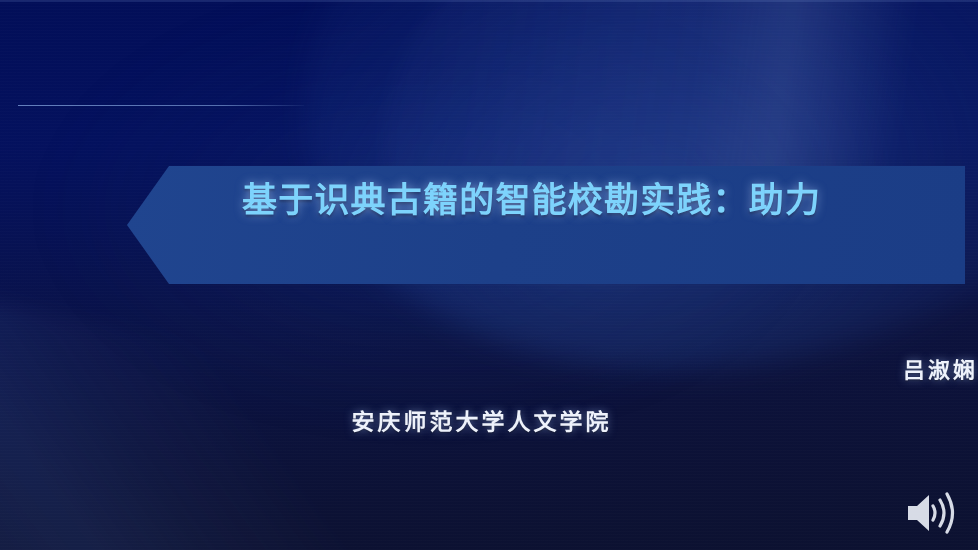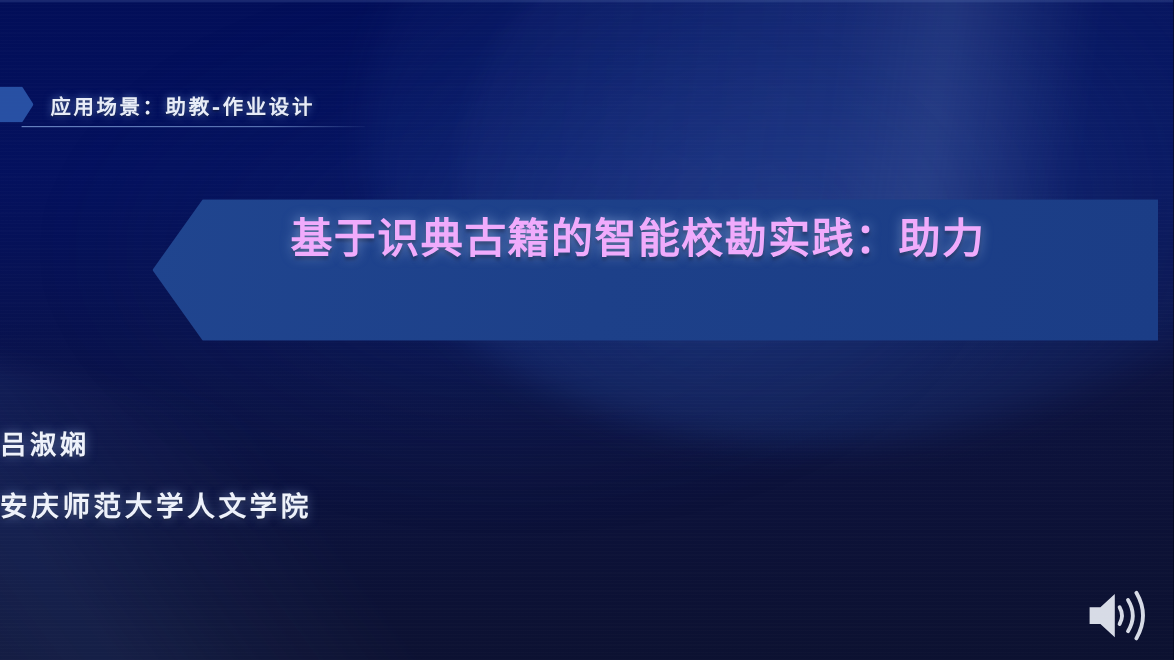--- a/index.html
+++ b/index.html
@@ -161,48 +161,49 @@
     height: 118px;
     background: linear-gradient(100deg, #20458f 0%, #1d4089 45%, #1b3d86 100%);
     clip-path: polygon(0% 50%, 42px 0%, 100% 0%, 100% 100%, 42px 100%);
     box-shadow: 0 0 28px rgba(26,60,140,0.45);
   }
   .title-text {
     position: absolute;
     left: 242px;
     top: 174px;
     width: 700px;
-    color: #f0abfc;
+    color: #7dd3fc;
     font-family: "DejaVu Serif", "Liberation Serif", serif;
     font-size: 35px;
     font-weight: 700;
     line-height: 51px;
     letter-spacing: 1.2px;
     text-shadow: 0 0 10px rgba(190,215,255,0.55), 0 2px 3px rgba(0,10,40,0.55);
   }
 
   
   .author {
     position: absolute;
     left: 0;
     right: 0;
     top: 352px;
-    text-align: left;
+    text-align: right;
     color: #eef2fb;
     font-family: "DejaVu Serif", "Liberation Serif", serif;
     font-size: 22px;
     font-weight: 700;
     letter-spacing: 3px;
     text-shadow: 0 0 9px rgba(170,200,255,0.5), 0 1px 2px rgba(0,0,0,0.5);
   }
   .affiliation {
     position: absolute;
     left: 0;
     right: 15px;
     top: 403px;
+    text-align: center;
     color: #eef2fb;
     font-family: "DejaVu Serif", "Liberation Serif", serif;
     font-size: 23px;
     font-weight: 700;
     letter-spacing: 3px;
     text-shadow: 0 0 9px rgba(170,200,255,0.5), 0 1px 2px rgba(0,0,0,0.5);
   }
 
   
   .speaker-icon {
@@ -222,24 +223,20 @@
 
   <div class="bg-base"></div>
   <div class="bg-vert"></div>
   <div class="bg-glow-center"></div>
   <div class="bg-swoosh-a"></div>
   <div class="bg-swoosh-b"></div>
   <div class="bg-swoosh-c"></div>
   <div class="bg-scanlines"></div>
   <div class="bg-topline"></div>
 
-  <div class="eyebrow">
-    <div class="eyebrow-marker"></div>
-    <div class="eyebrow-text">应用场景：助教-作业设计</div>
-  </div>
   <div class="eyebrow-rule"></div>
 
   <div class="title-banner"></div>
   <div class="title-text">
     <div>基于识典古籍的智能校勘实践：助力</div>
   </div>
 
   <div class="author">吕淑娴</div>
   <div class="affiliation">安庆师范大学人文学院</div>
 

